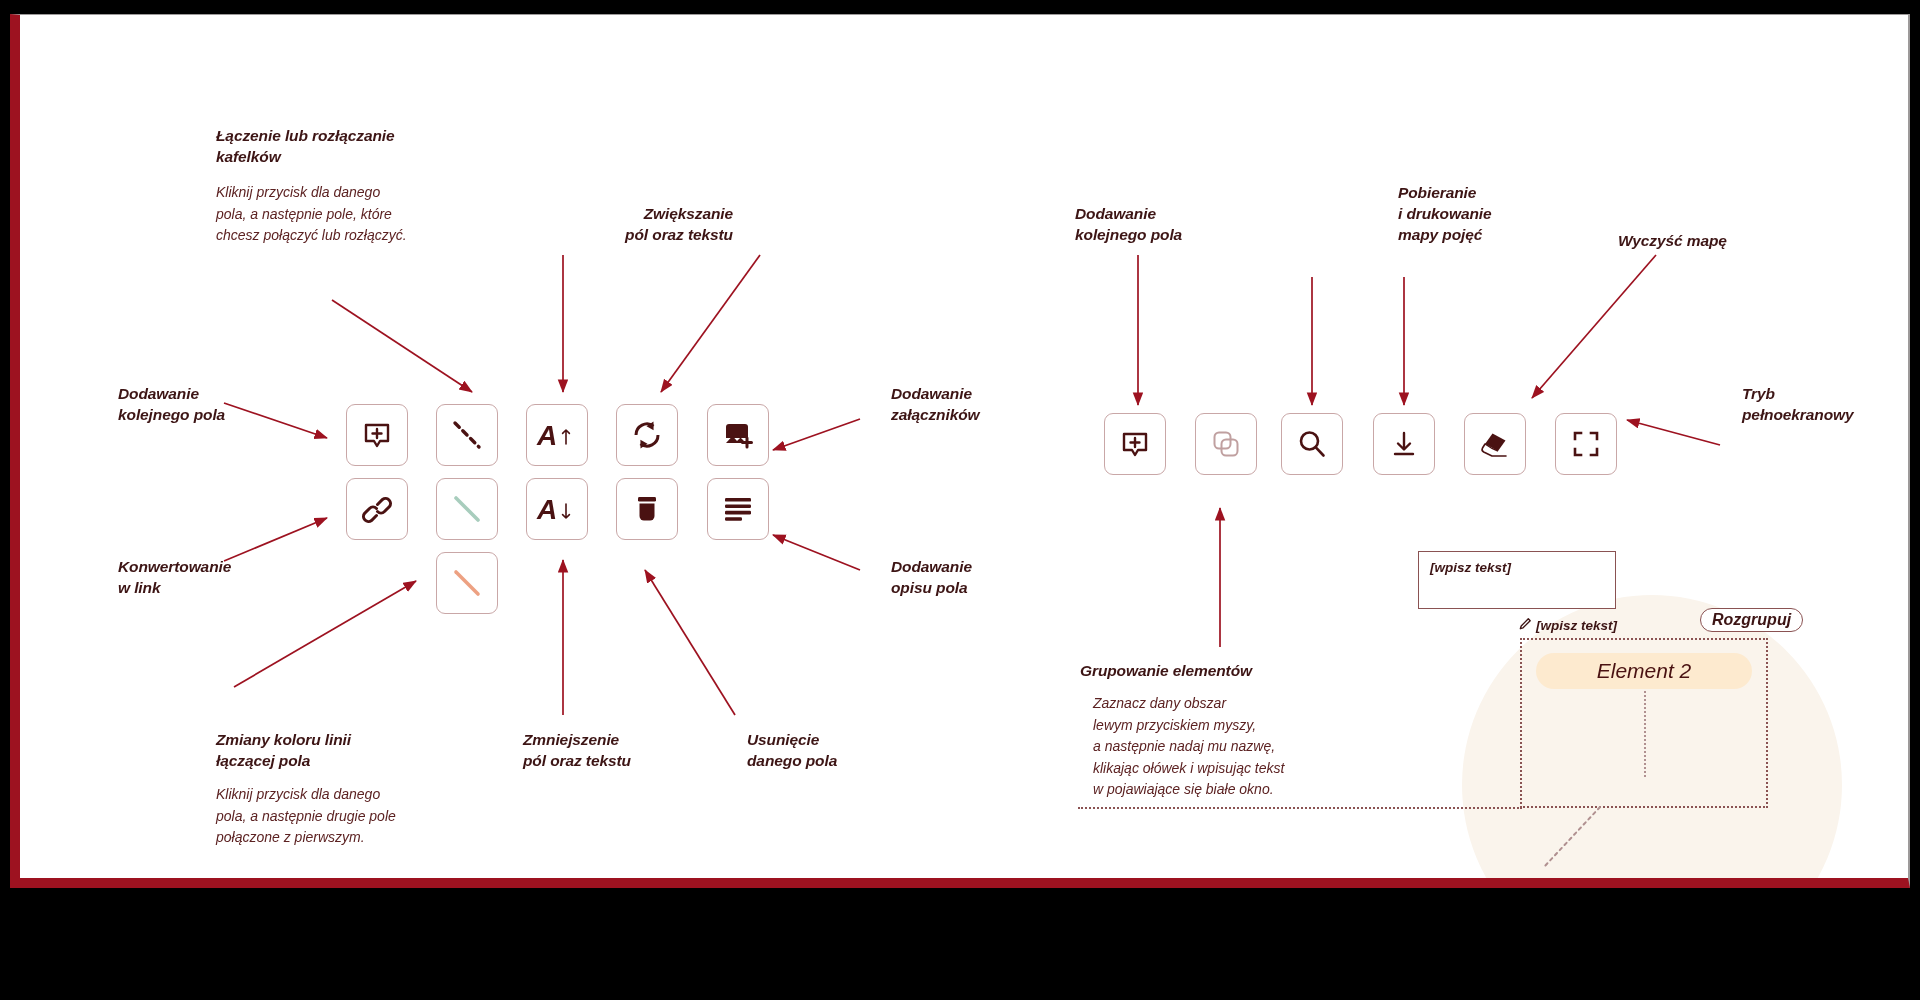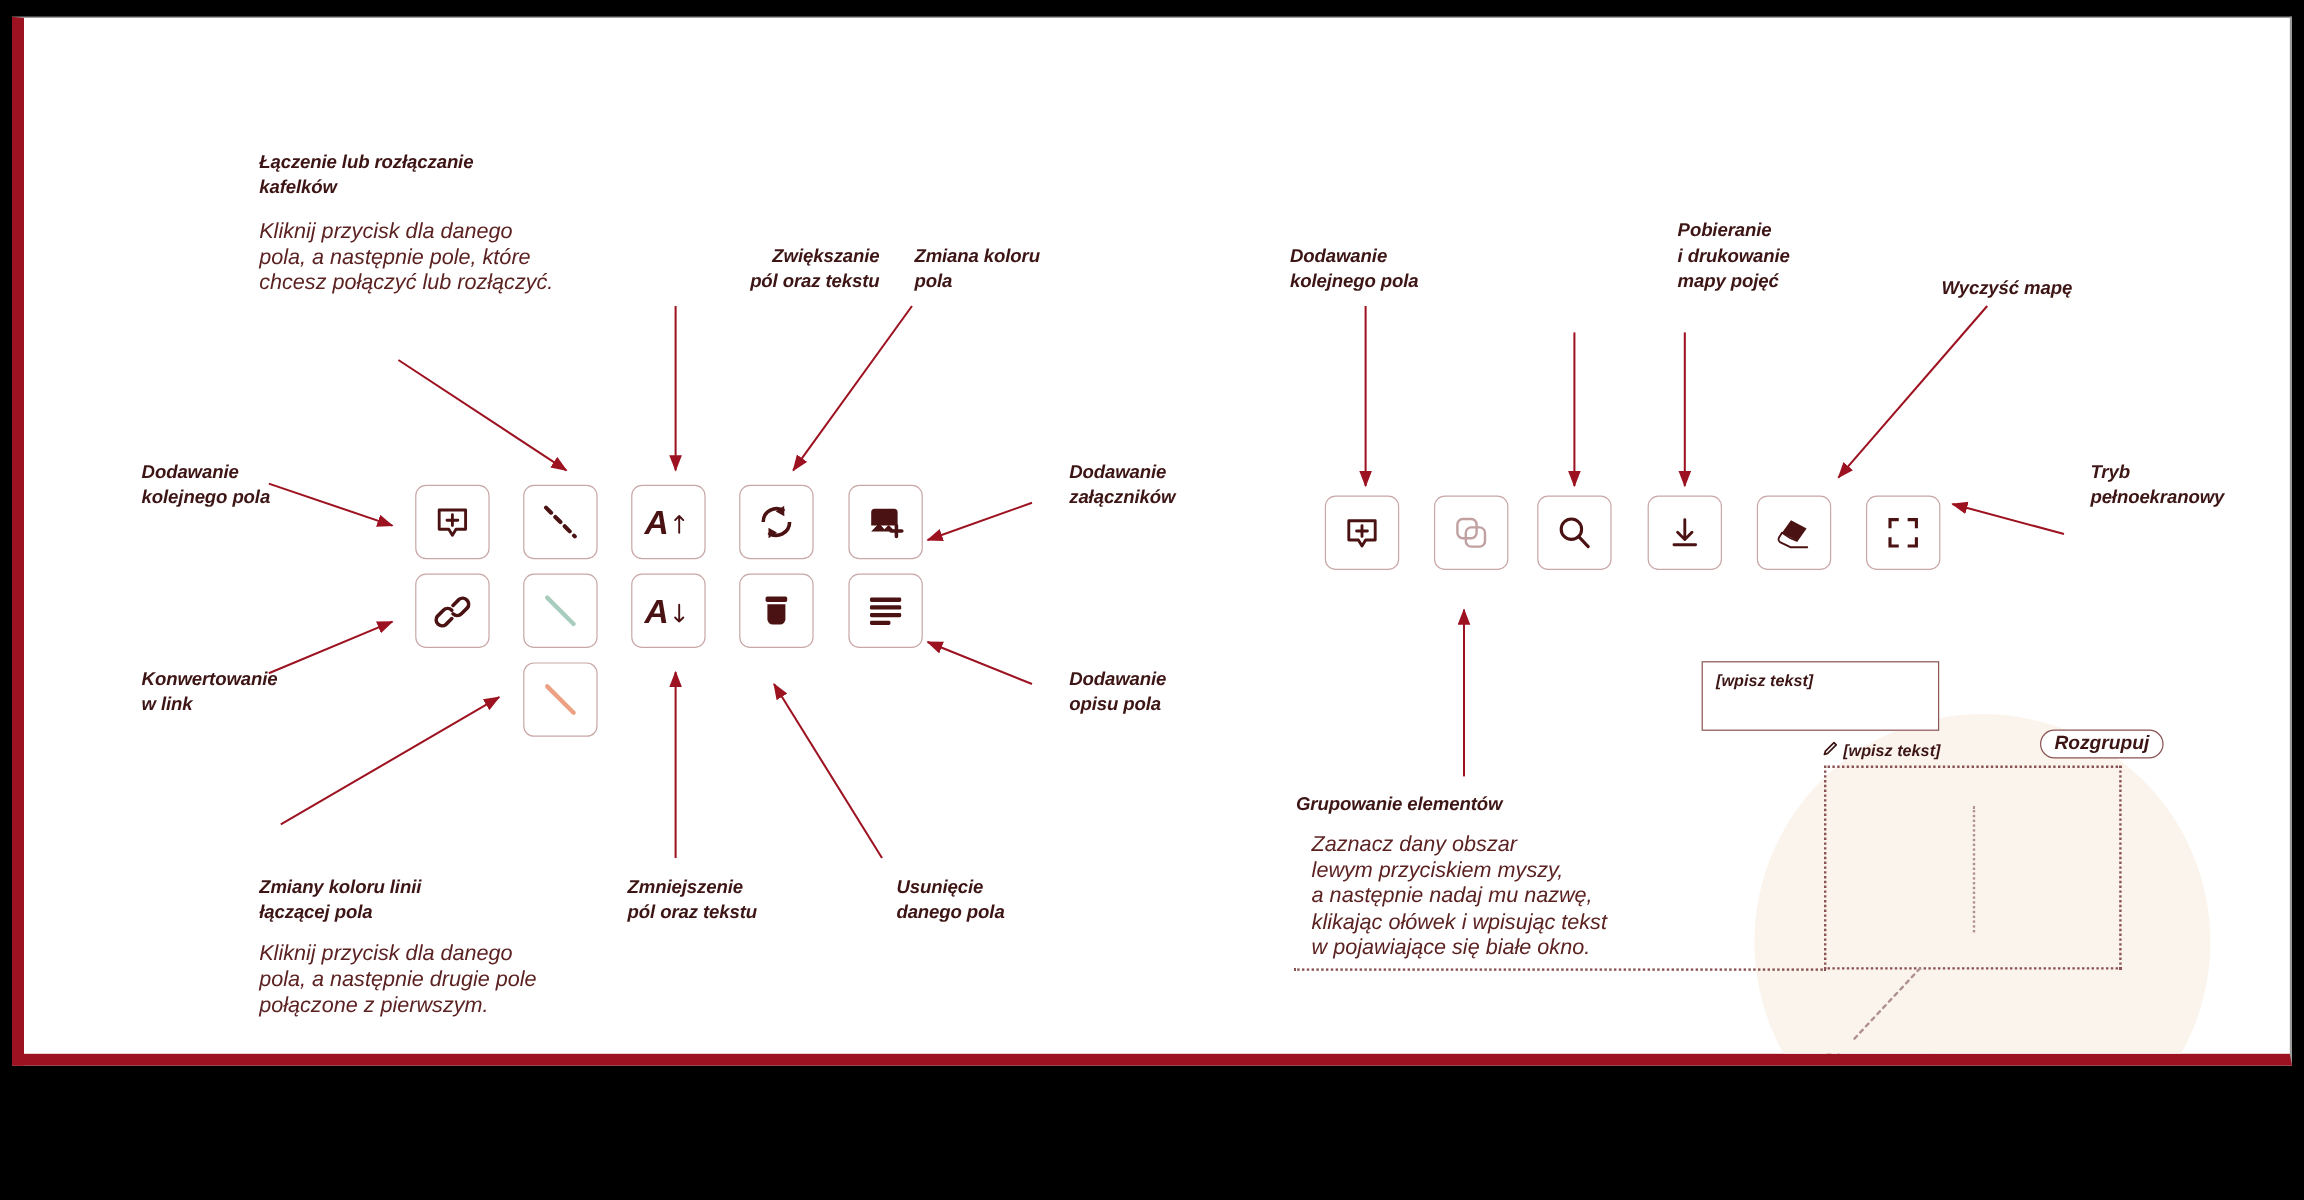--- a/index.html
+++ b/index.html
@@ -34,21 +34,21 @@
   .lbl-bold {
     font-weight:bold;
     font-size:15.5px;
     line-height:21px;
     color:#3d1515;
     letter-spacing:-0.1px;
     white-space:pre-line;
   }
   .lbl-body {
     font-weight:normal;
-    font-size:18px;
+    font-size:14px;
     line-height:21.5px;
     color:#5c2222;
     white-space:pre-line;
   }
 
   
   .tilebtn {
     position:absolute;
     width:62px; height:62px;
     border:1px solid #c9a7a7;
@@ -164,22 +164,20 @@
 
     <div class="abs lbl-bold" style="left:196px; top:110px; width:260px;">Łączenie lub rozłączanie
 kafelków</div>
     <div class="abs lbl-body" style="left:196px; top:167px; width:250px;">Kliknij przycisk dla danego
 pola, a następnie pole, które
 chcesz połączyć lub rozłączyć.</div>
 
     <div class="abs lbl-bold" style="left:503px; top:188px; width:210px;text-align:right;">Zwiększanie
 pól oraz tekstu</div>
 
-    <div class="abs lbl-bold" style="left:742px; top:188px; width:190px;">Zmiana koloru
-pola</div>
 
     <div class="abs lbl-bold" style="left:98px; top:368px; width:180px;">Dodawanie
 kolejnego pola</div>
 
     <div class="abs lbl-bold" style="left:98px; top:541px; width:180px;">Konwertowanie
 w link</div>
 
     <div class="abs lbl-bold" style="left:871px; top:368px; width:190px;">Dodawanie
 załączników</div>
 
@@ -397,20 +395,21 @@
       </span>
       <span>[wpisz tekst]</span>
     </div>
 
     <div class="ungroup-btn" style="left:1680px; top:593px;">Rozgrupuj</div>
 
     <div class="group-box" style="left:1500px; top:623px; width:248px; height:170px;"></div>
 
     <div class="dotted-v" style="left:1624px; top:657px; height:105px;"></div>
 
+    <div class="element-pill" style="left:1516px; top:638px; width:216px;">Element 2</div>
 
 
     <div class="dotted-h" style="left:1058px; top:792px; width:444px;"></div>
 
     <svg class="abs" style="left:1480px; top:790px; width:130px; height:80px;" viewBox="0 0 130 80">
       <line x1="100" y1="2" x2="44" y2="62" stroke="#b09090" stroke-width="2" stroke-dasharray="3 4" stroke-linecap="round"></line>
     </svg>
 
   </div>
 </div>

